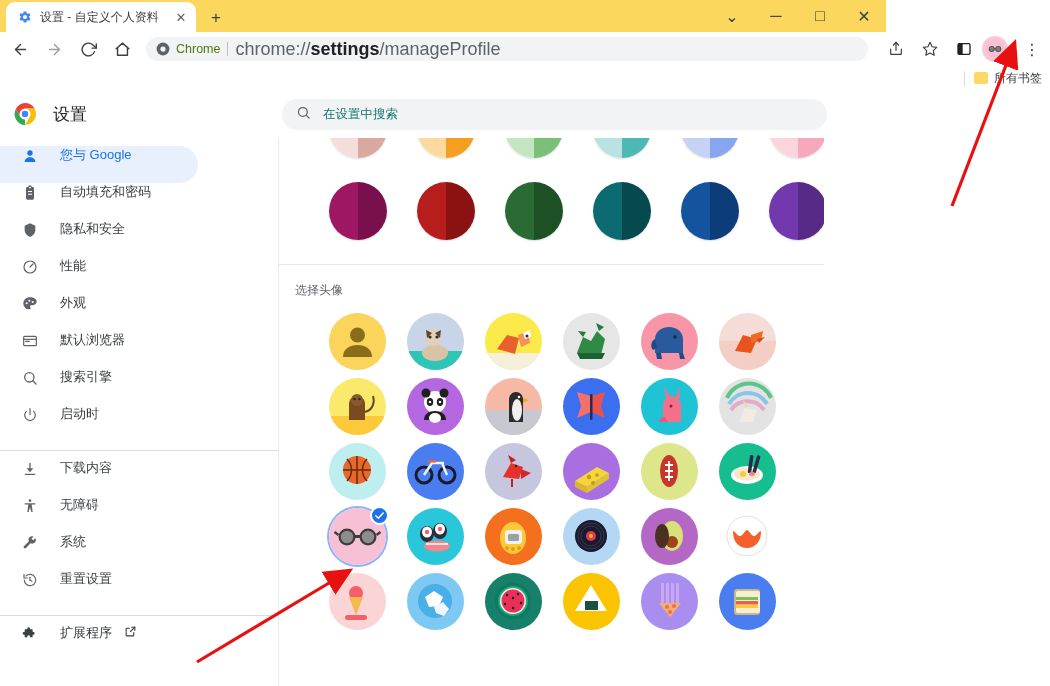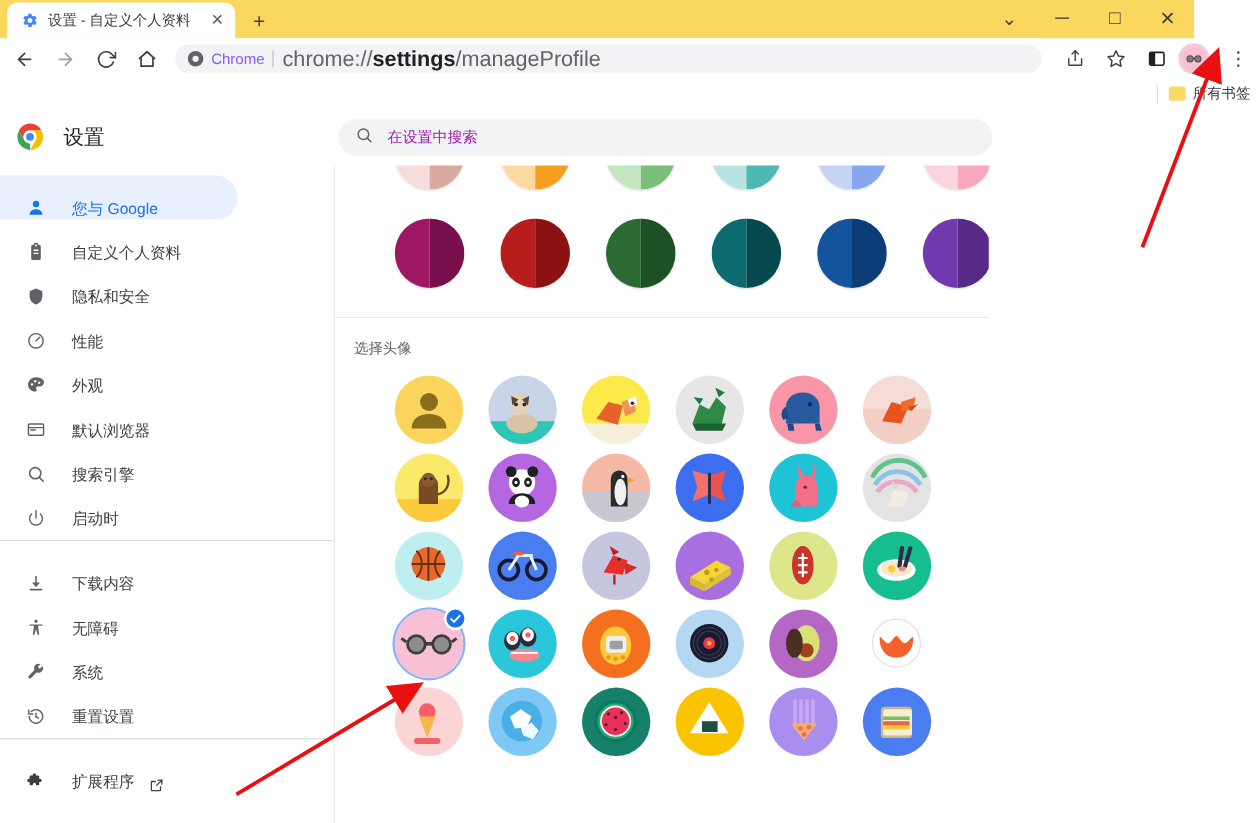--- a/index.html
+++ b/index.html
@@ -4,21 +4,21 @@
 <style>
   * { box-sizing: border-box; margin: 0; padding: 0; }
   html, body {
     width: 1050px; height: 686px;
     font-family: "Liberation Sans", "DejaVu Sans", sans-serif;
     overflow: hidden; background: #fff;
   }
 
   
   .titlebar {
-    position: absolute; top: 0; left: 0; width: 995px; height: 32px;
+    position: absolute; top: 0; left: 0; width: 886px; height: 32px;
     background: #fbd85d;
   }
   .tab {
     position: absolute; left: 6px; top: 2px; width: 190px; height: 30px;
     background: #fff; border-radius: 9px 9px 0 0;
     display: flex; align-items: center; padding: 0 6px;
   }
   .tab-favicon {
     width: 16px; height: 16px; margin: 0 7px 0 5px; flex: 0 0 16px;
     display: flex; align-items: center; justify-content: center;
@@ -54,21 +54,21 @@
     width: 28px; height: 28px; margin-left: 6px; border-radius: 50%;
     display: flex; align-items: center; justify-content: center;
     color: #3c4043; flex: 0 0 auto;
   }
   .omnibox {
     flex: 1; height: 24px; background: #f1f3f4; border-radius: 12px;
     margin: 0 8px 0 10px; display: flex; align-items: center; padding: 0 10px;
     overflow: hidden;
   }
   .omni-chrome-icon { width: 14px; height: 14px; margin-right: 6px; flex:0 0 14px; }
-  .omni-label { font-size: 12.5px; color: #8b5cf6; margin-right: 7px; white-space: nowrap; }
+  .omni-label { font-size: 12.5px; color: #4d7c0f; margin-right: 7px; white-space: nowrap; }
   .omni-sep { width: 1px; height: 14px; background: #bdc1c6; margin-right: 7px; }
   .omni-url { font-size: 18px; color: #5f6368; white-space: nowrap; }
   .omni-url b { color: #202124; font-weight: 700; }
   .tb-right { display: flex; align-items: center; padding-right: 4px; }
   .profile-pill {
     width: 26px; height: 26px; border-radius: 50%; background: #f8c8d8;
     margin: 0 4px; display: flex; align-items: center; justify-content: center;
   }
 
   
@@ -89,29 +89,29 @@
     position: absolute; top: 90px; left: 0; width: 1050px; height: 48px;
     background: #fff; display: flex; align-items: center;
   }
   .sh-logo { margin-left: 13px; width: 24px; height: 24px; }
   .sh-title { font-size: 17px; color: #202124; margin-left: 16px; }
   .sh-search {
     position: absolute; left: 282px; top: 99px; width: 545px; height: 31px;
     background: #f1f3f4; border-radius: 16px; display: flex; align-items: center;
     padding: 0 14px;
   }
-  .sh-search-ph { font-size: 12.5px; color: #a21caf; margin-left: 12px; font-family: Liberation Serif, serif; }
+  .sh-search-ph { font-size: 12.5px; color: #0f766e; margin-left: 12px; font-family: Liberation Serif, serif; }
 
   
   .sidebar {
     position: absolute; top: 138px; left: 0; width: 278px; height: 548px;
     background: #fff; overflow: hidden;
   }
   .nav-item {
-    height: 37px; display: flex; align-items: flex-end;
+    height: 37px; display: flex; align-items: flex-start;
     padding-left: 20px; border-radius: 0 19px 19px 0;
     margin-right: 80px; color: #3c4043; position: relative;
   }
   .nav-item.active { background: #e8f0fe; color: #1a73e8; }
   .nav-icon {
     width: 20px; height: 20px; flex: 0 0 20px;
     display: flex; align-items: center; justify-content: center;
   }
   .nav-label { font-size: 13px; margin-left: 20px; white-space: nowrap; }
   .nav-ext-icon { width: 13px; height: 13px; margin-left: 12px; flex:0 0 13px; }
@@ -303,21 +303,21 @@
     </span>
     <span class="nav-label">您与 Google</span>
   </div>
 
   <div class="nav-item">
     <span class="nav-icon">
       <svg width="16" height="16" viewBox="0 0 24 24" fill="#5f6368">
           <path d="M16 3h-1.2a2.8 2.8 0 0 0-5.6 0H8a2 2 0 0 0-2 2v15a2 2 0 0 0 2 2h8a2 2 0 0 0 2-2V5a2 2 0 0 0-2-2zm-4-.5a1.3 1.3 0 1 1 0 2.6 1.3 1.3 0 0 1 0-2.6zM9 9h6v1.6H9zm0 4h6v1.6H9z"></path>
         </svg>
     </span>
-    <span class="nav-label">自定义个人资料</span>
+    <span class="nav-label">自动填充和密码</span>
   </div>
 
   <div class="nav-item">
     <span class="nav-icon">
       <svg width="16" height="16" viewBox="0 0 24 24" fill="#5f6368">
           <path d="M12 2l8 3.5v6c0 5-3.4 9.5-8 10.5-4.6-1-8-5.5-8-10.5v-6z"></path>
         </svg>
     </span>
     <span class="nav-label">隐私和安全</span>
   </div>

